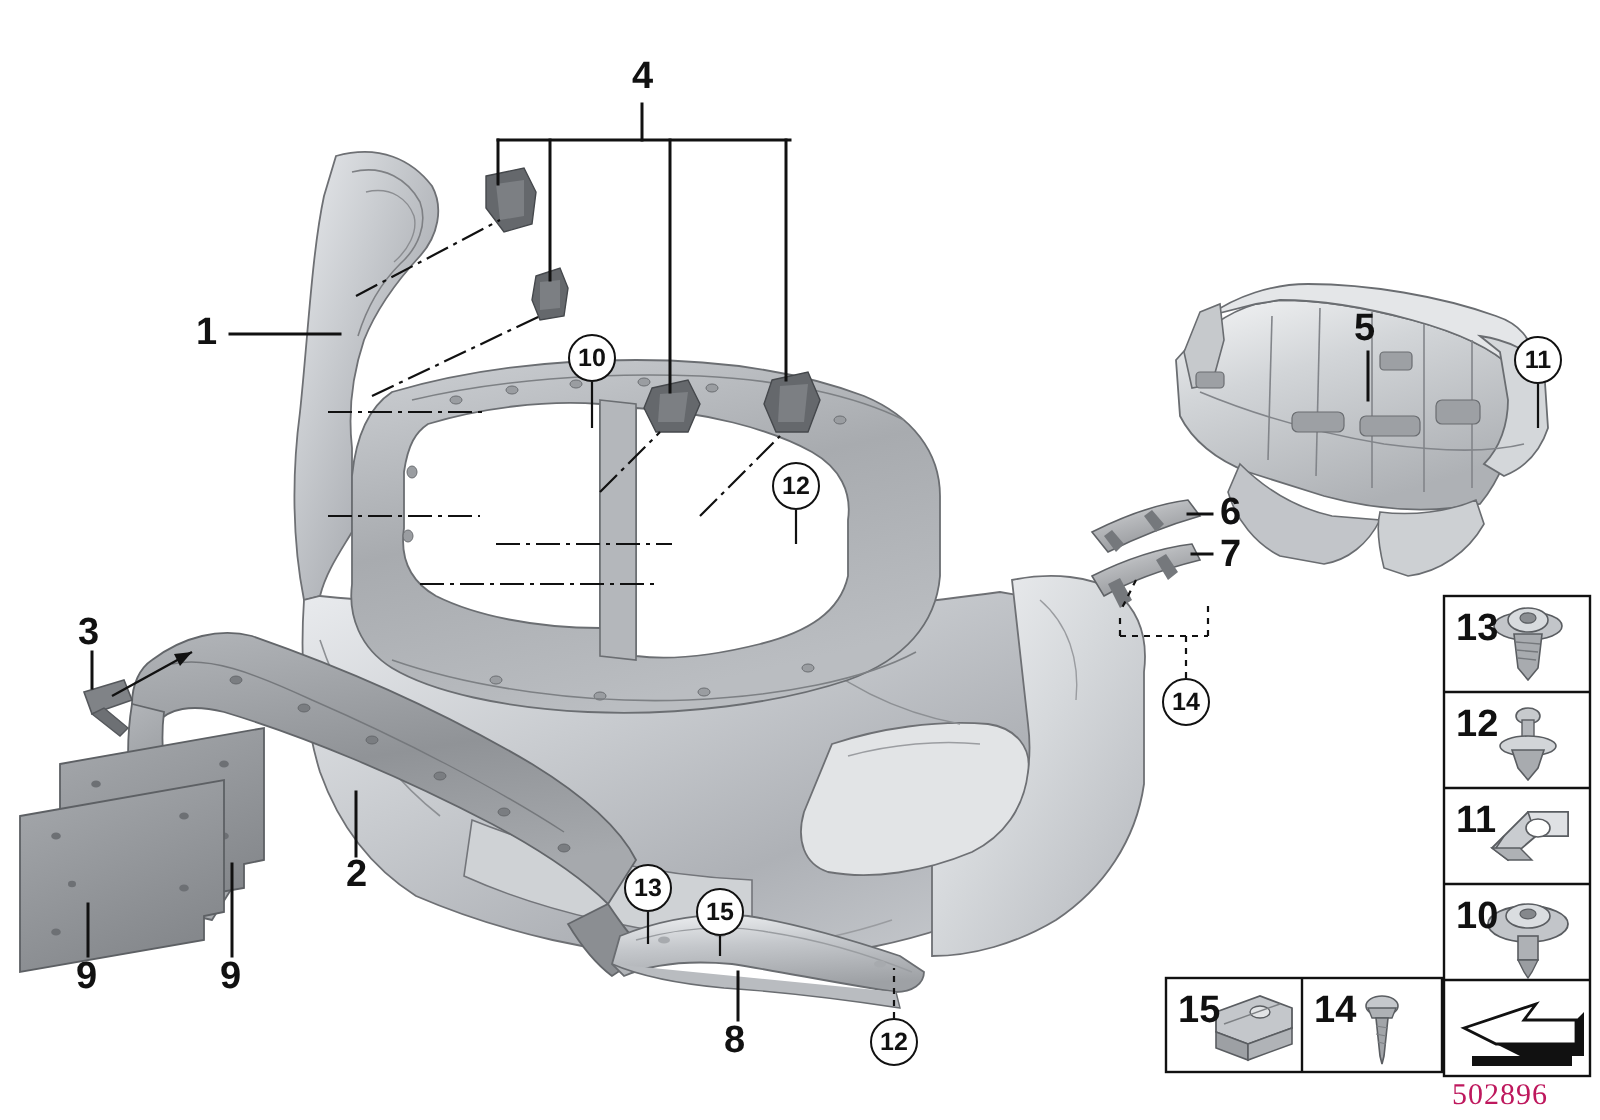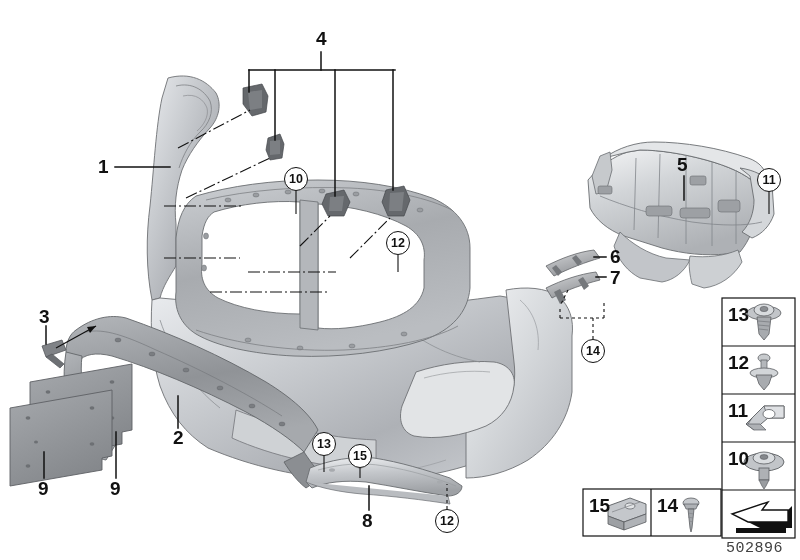--- a/index.html
+++ b/index.html
@@ -9,22 +9,22 @@
   #sheet{position:relative;width:800px;height:560px;background:#fff;}
   #sheet svg{position:absolute;left:0;top:0;}
   .lbl{position:absolute;font-family:"Liberation Sans",sans-serif;
        font-weight:bold;color:#111;line-height:1;white-space:nowrap;}
   .lbl.big{font-size:19px;}
   .lbl.leg{font-size:19px;}
   .circ{position:absolute;border:1.6px solid #111;border-radius:50%;
         background:#fff;display:flex;align-items:center;justify-content:center;
         font-family:"Liberation Sans",sans-serif;font-weight:bold;font-size:12.5px;
         color:#111;box-sizing:border-box;}
-  .dnum{position:absolute;font-family:Liberation Mono, monospace;
-        font-size:15px;color:#404040;letter-spacing:.5px;}
+  .dnum{position:absolute;font-family:Liberation Serif, serif;
+        font-size:15px;color:#be185d;letter-spacing:.5px;}
 </style>
 </head>
 <body>
 
 <div id="sheet">
 
 <svg width="800" height="560" viewBox="0 0 800 560">
   <defs>
     <linearGradient id="gBody" x1="0" y1="0" x2="1" y2="1">
       <stop offset="0%" stop-color="#e9ebee"></stop>

